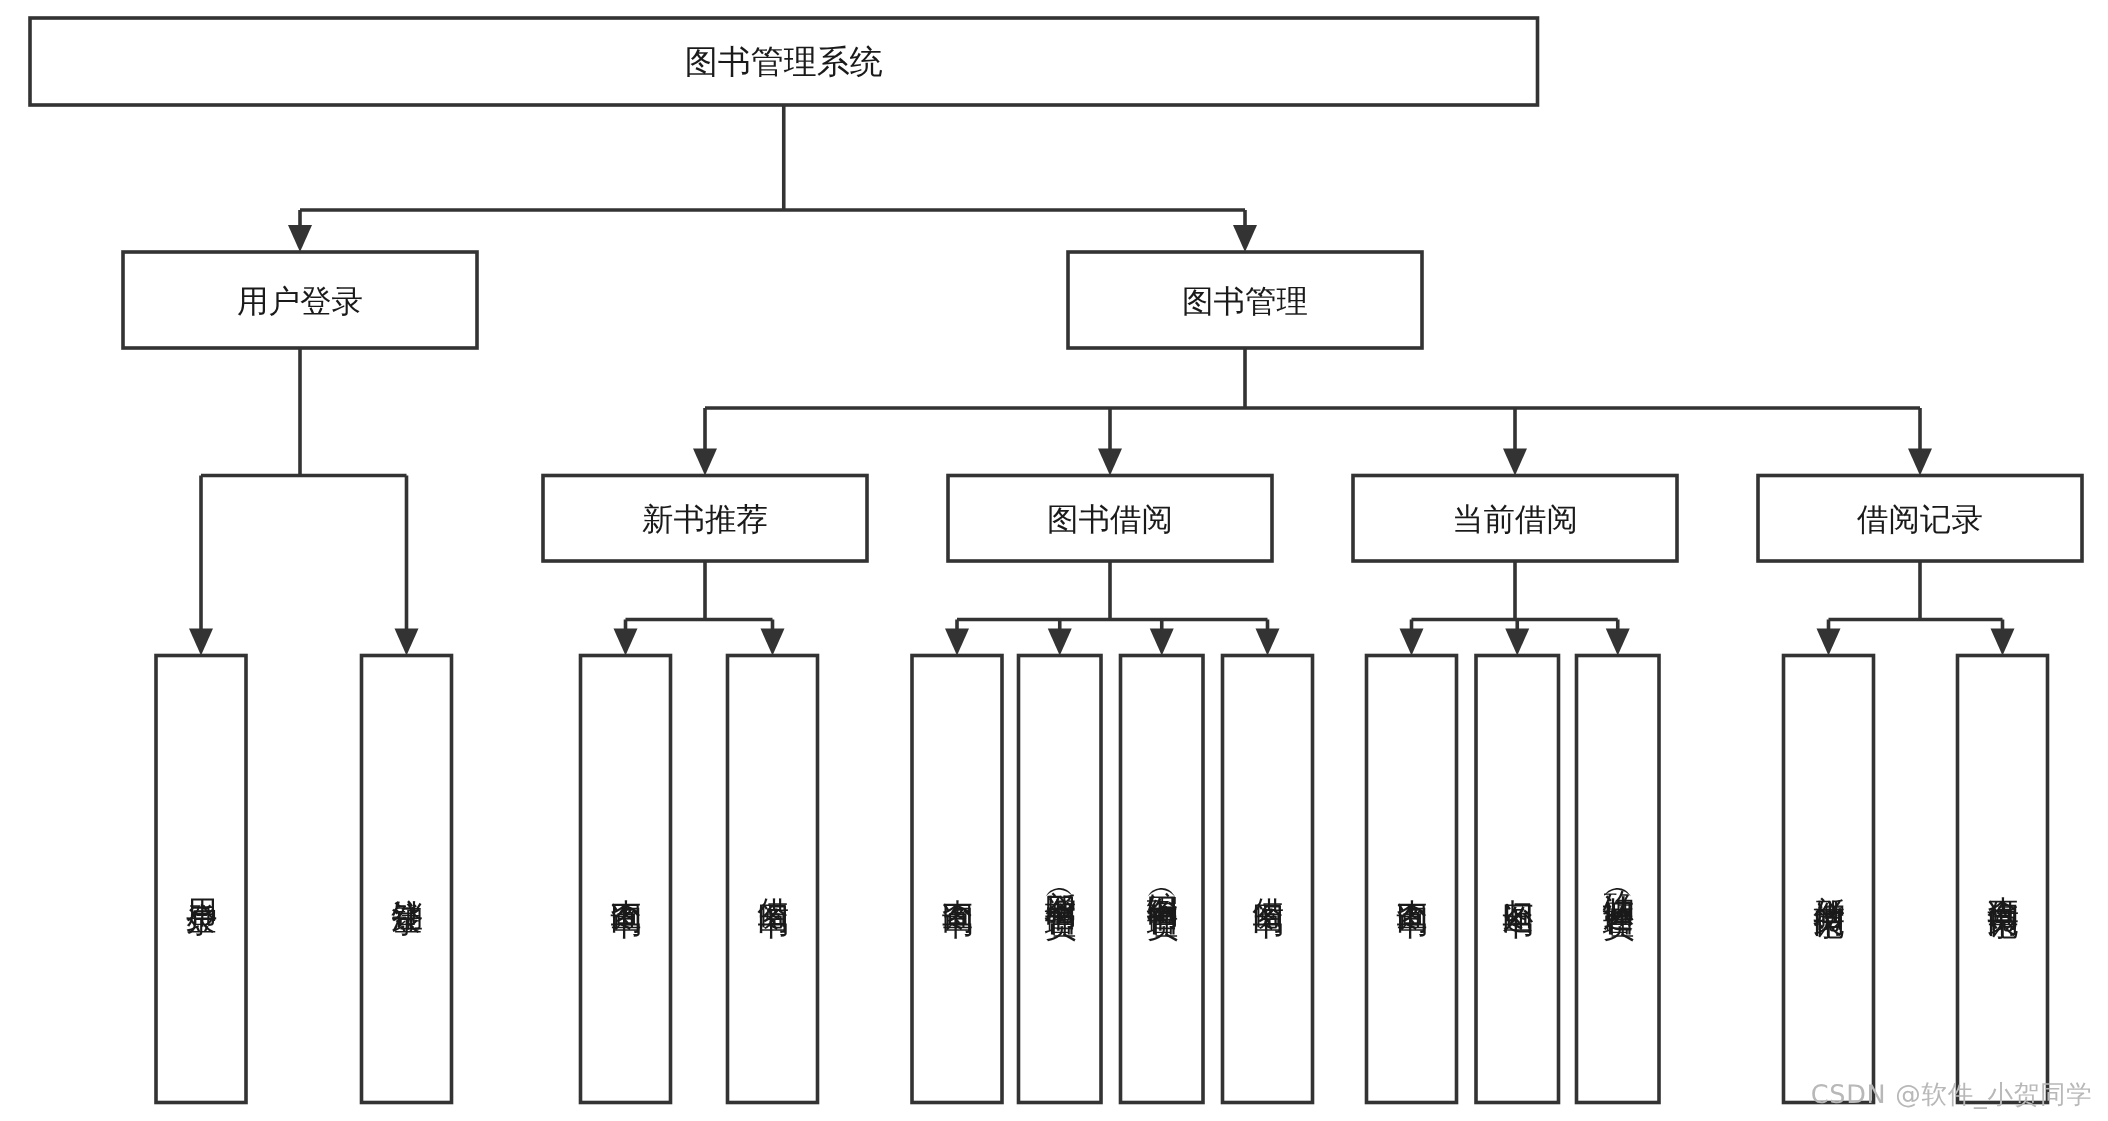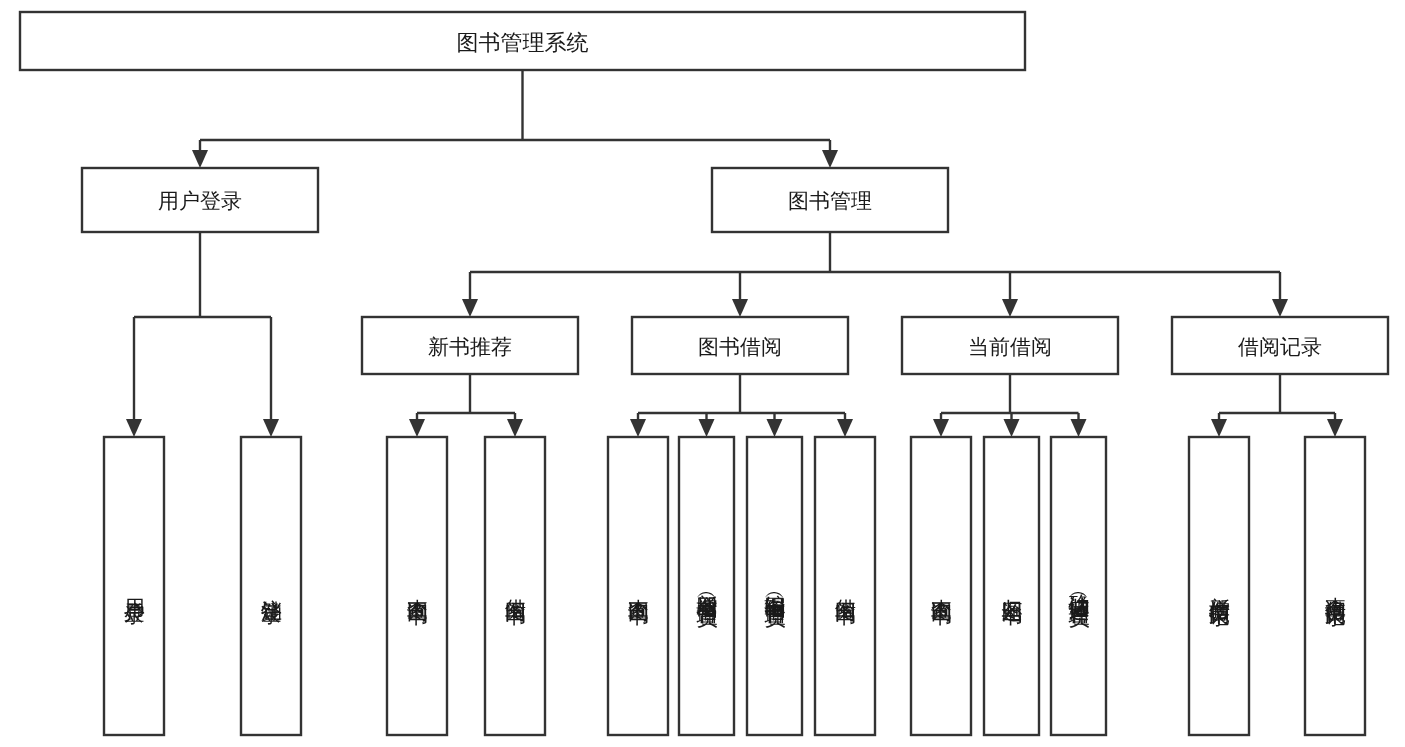--- a/index.html
+++ b/index.html
@@ -185,14 +185,15 @@
       <div class="leaf-label" style="left: 679px; top: 437px; width: 55px; height: 298px;">新增图书（管理员）</div>
       <div class="leaf-label" style="left: 747px; top: 437px; width: 55px; height: 298px;">编辑图书（管理员）</div>
       <div class="leaf-label" style="left: 815px; top: 437px; width: 60px; height: 298px;">借阅图书</div>
       <div class="leaf-label" style="left: 911px; top: 437px; width: 60px; height: 298px;">查询图书</div>
       <div class="leaf-label" style="left: 984px; top: 437px; width: 55px; height: 298px;">归还图书</div>
       <div class="leaf-label" style="left: 1051px; top: 437px; width: 55px; height: 298px;">确认归还（管理员）</div>
       <div class="leaf-label" style="left: 1189px; top: 437px; width: 60px; height: 298px;">新增借阅记录</div>
       <div class="leaf-label" style="left: 1305px; top: 437px; width: 60px; height: 298px;">查询借阅记录</div>
     </div>
 
+  <div class="watermark">CSDN @软件_小贺同学</div>
 
 </div>
 
 </body></html>

